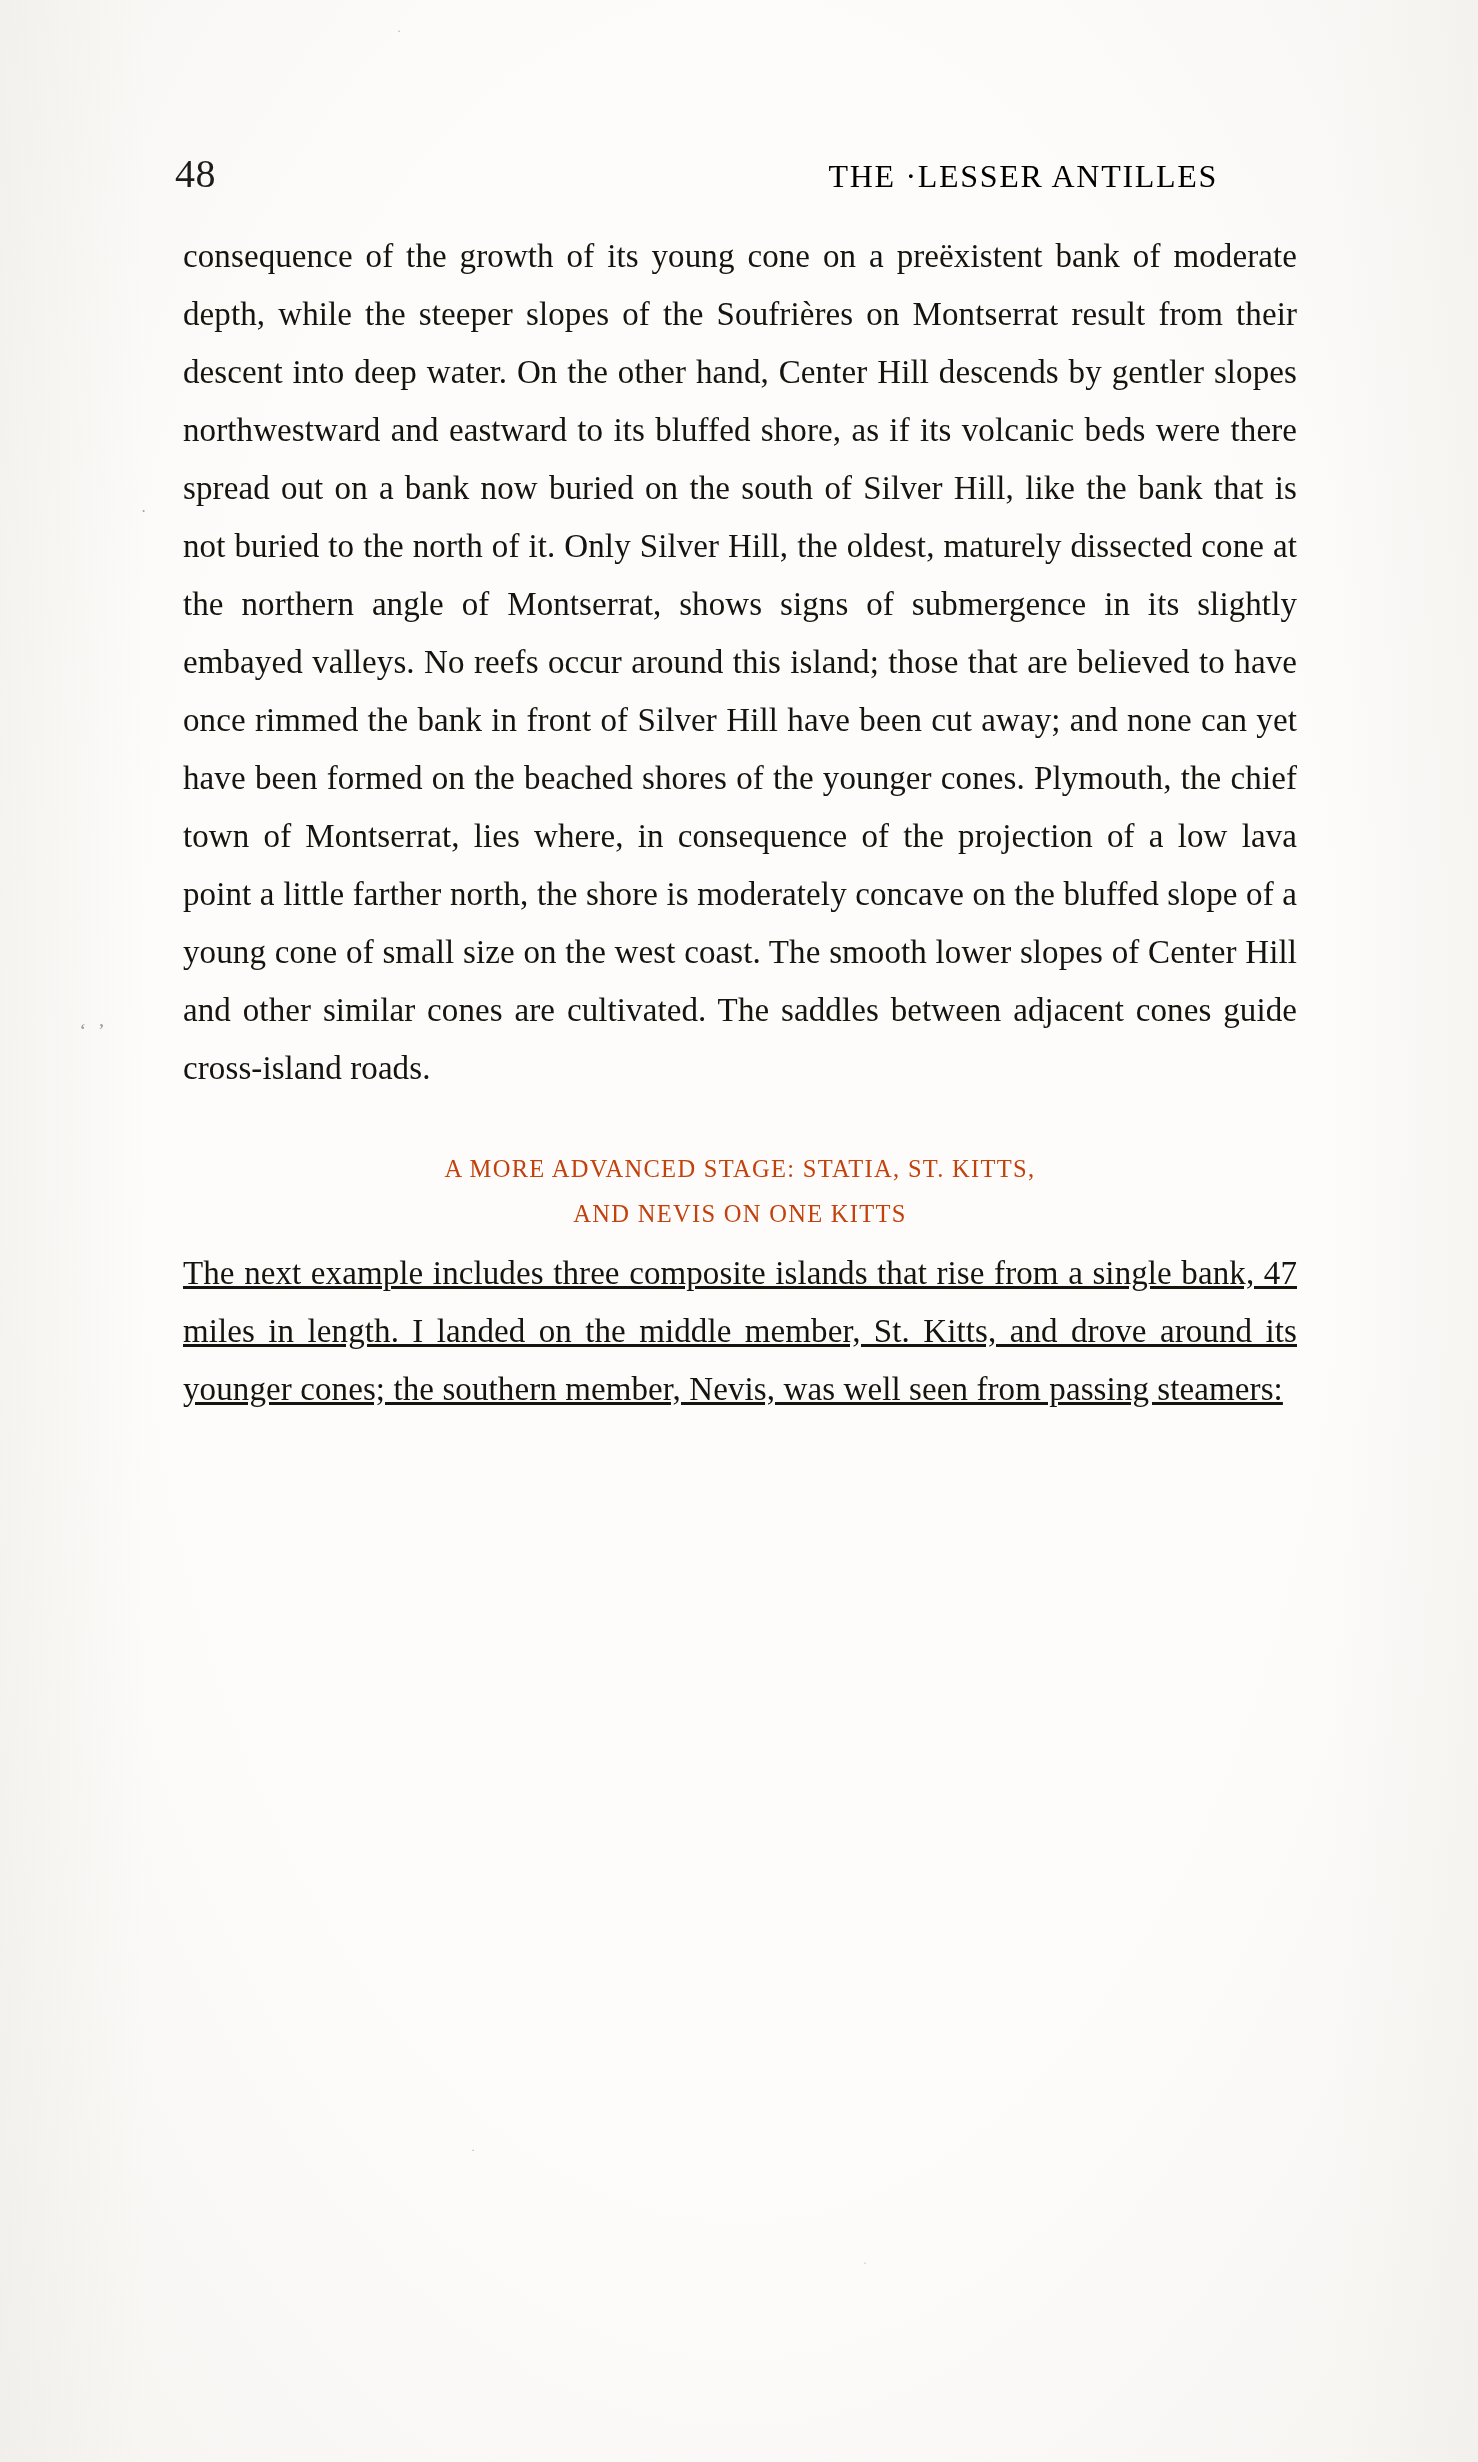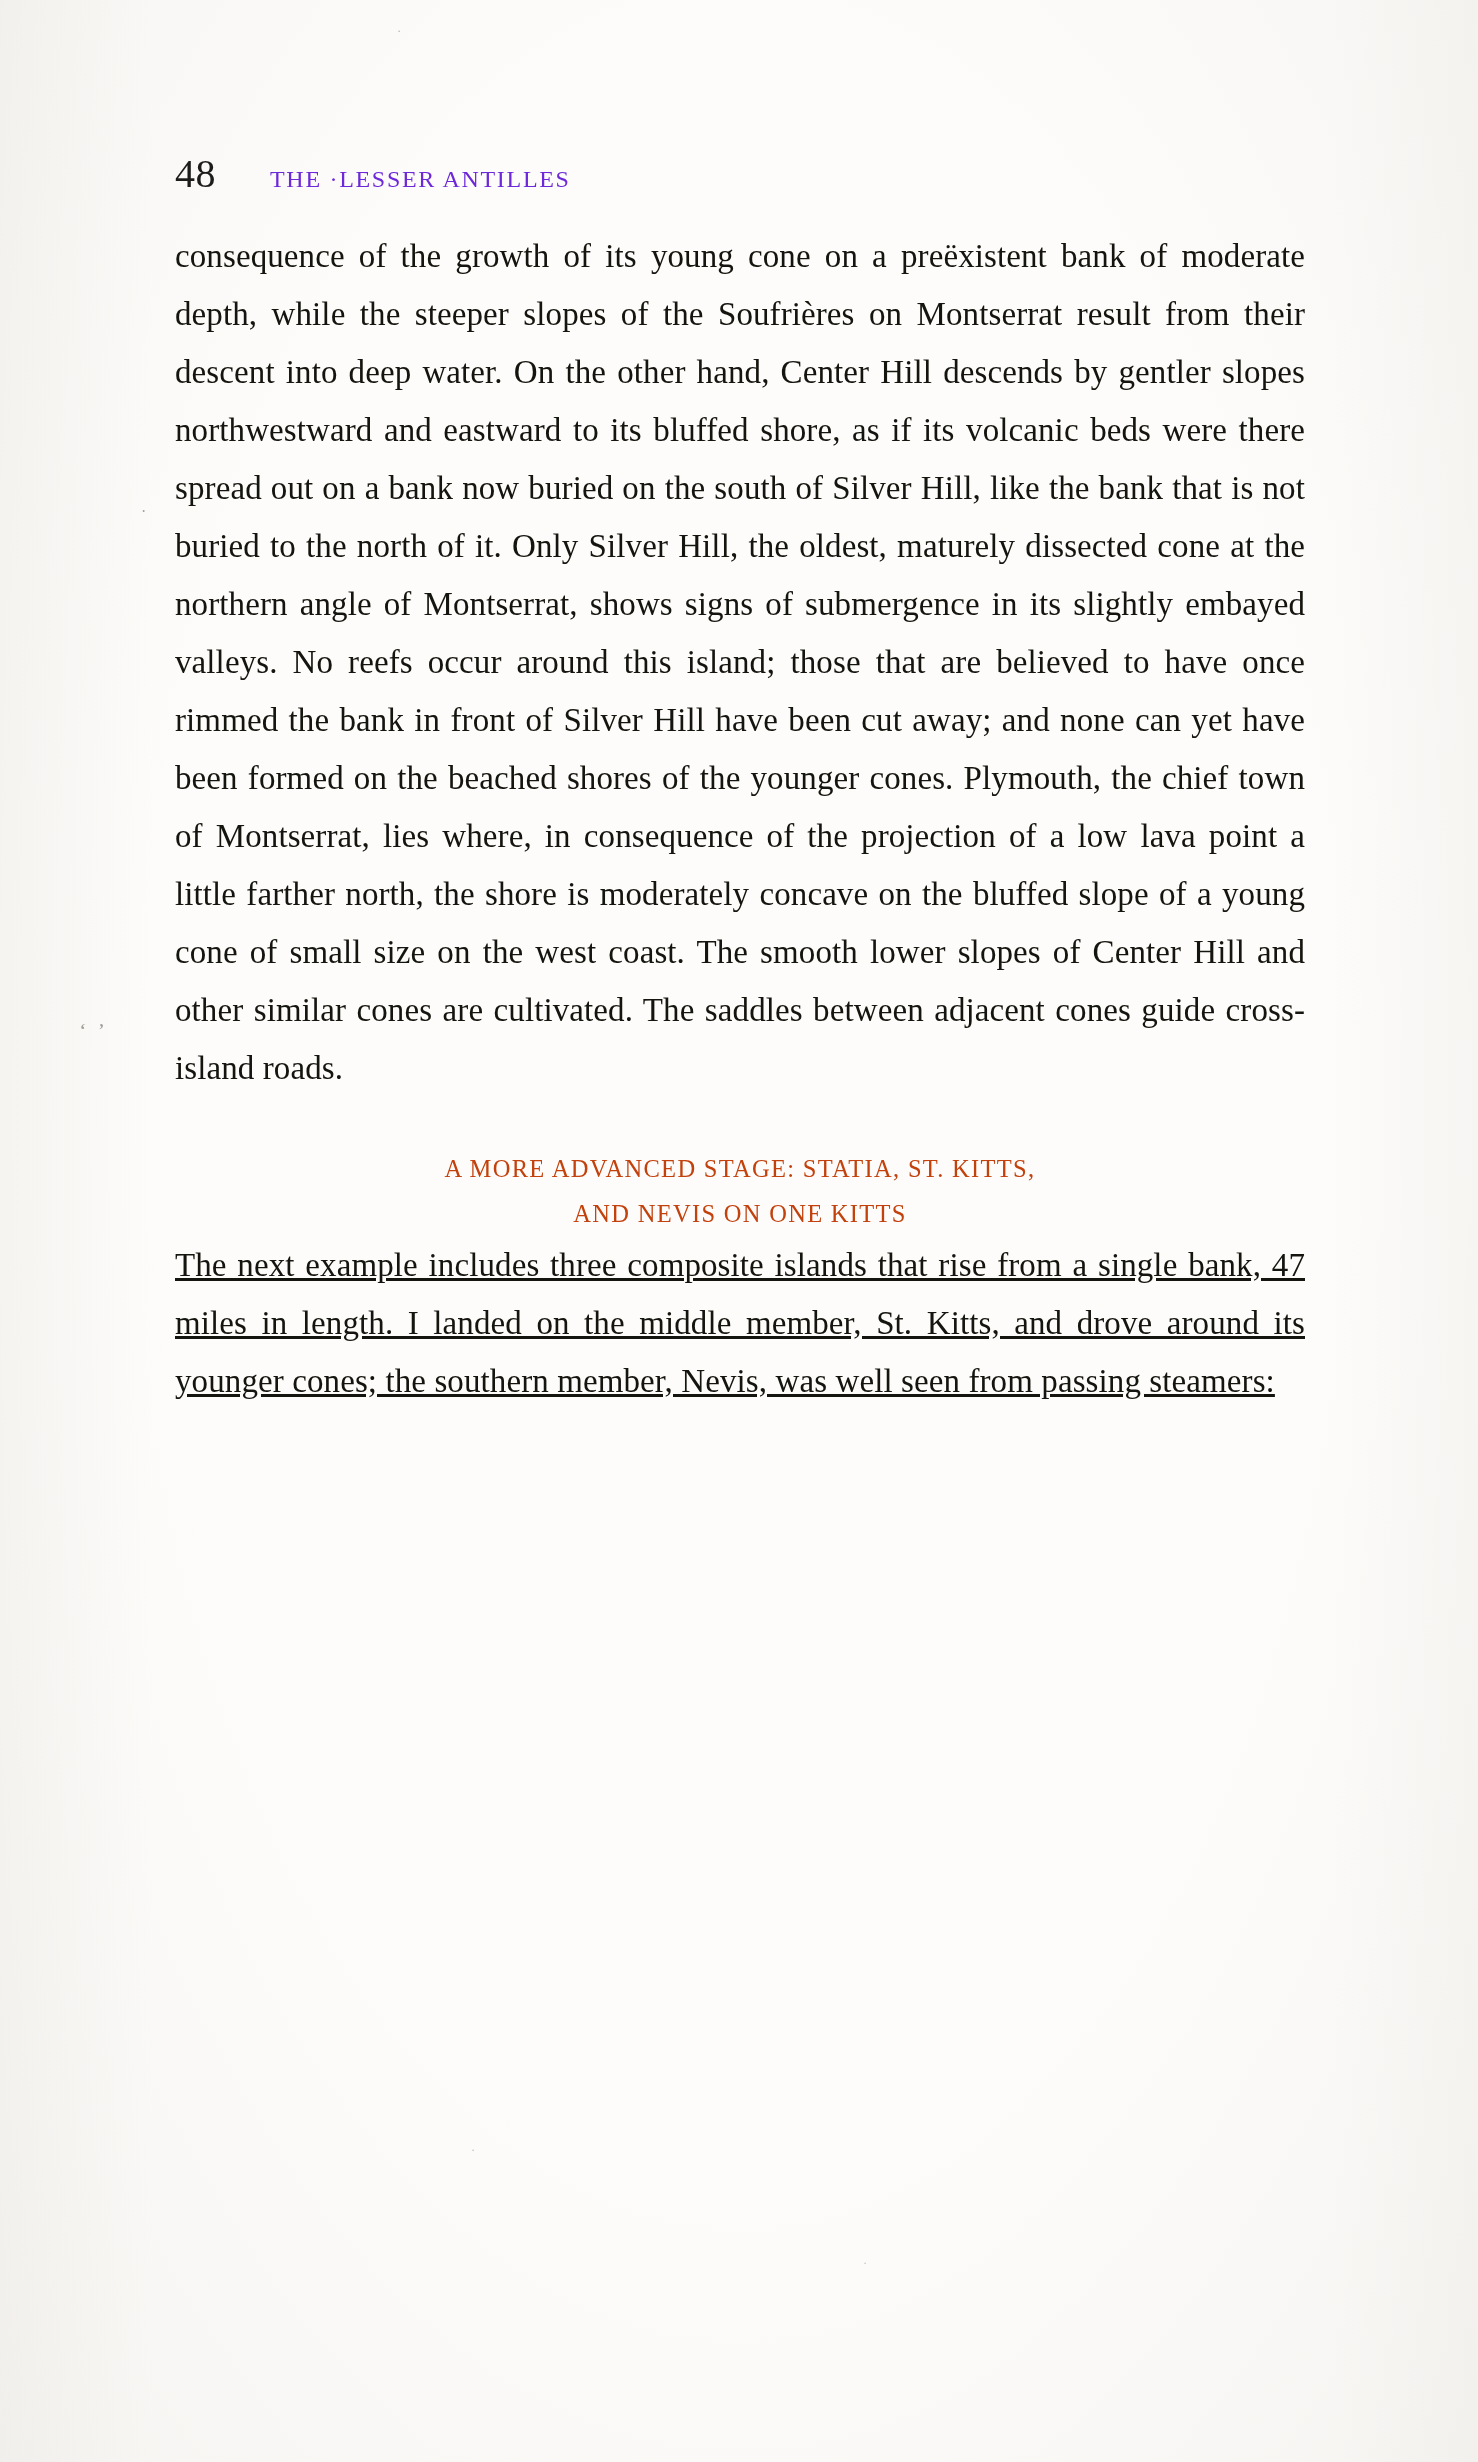--- a/index.html
+++ b/index.html
@@ -49,38 +49,38 @@
     margin-bottom: 30px;
   }
   .folio {
     font-size: 40px;
     letter-spacing: 0.4px;
     color: #1c1c1a;
     width: 95px;
   }
   .head-title {
     flex: 1;
-    text-align: left;
-    font-size: 24px;
+    text-align: right;
+    font-size: 32px;
     letter-spacing: 1.7px;
-    color: #6d28d9;
+    color: #000000;
     padding-right: 87px;
     white-space: nowrap;
   }
 
   .body-text {
     font-size: 33px;
     line-height: 58px;
     text-align: justify;
     text-justify: inter-word;
     color: #15150f;
     letter-spacing: 0.1px;
   }
   .body-text p {
-    margin: 0;
+    margin: 8px;
     text-indent: 0;
   }
 
   .section-heading {
     margin-top: 49px;
     text-align: center;
     font-size: 24.5px;
     letter-spacing: 1.3px;
     line-height: 45px;
     color: #c2410c;

